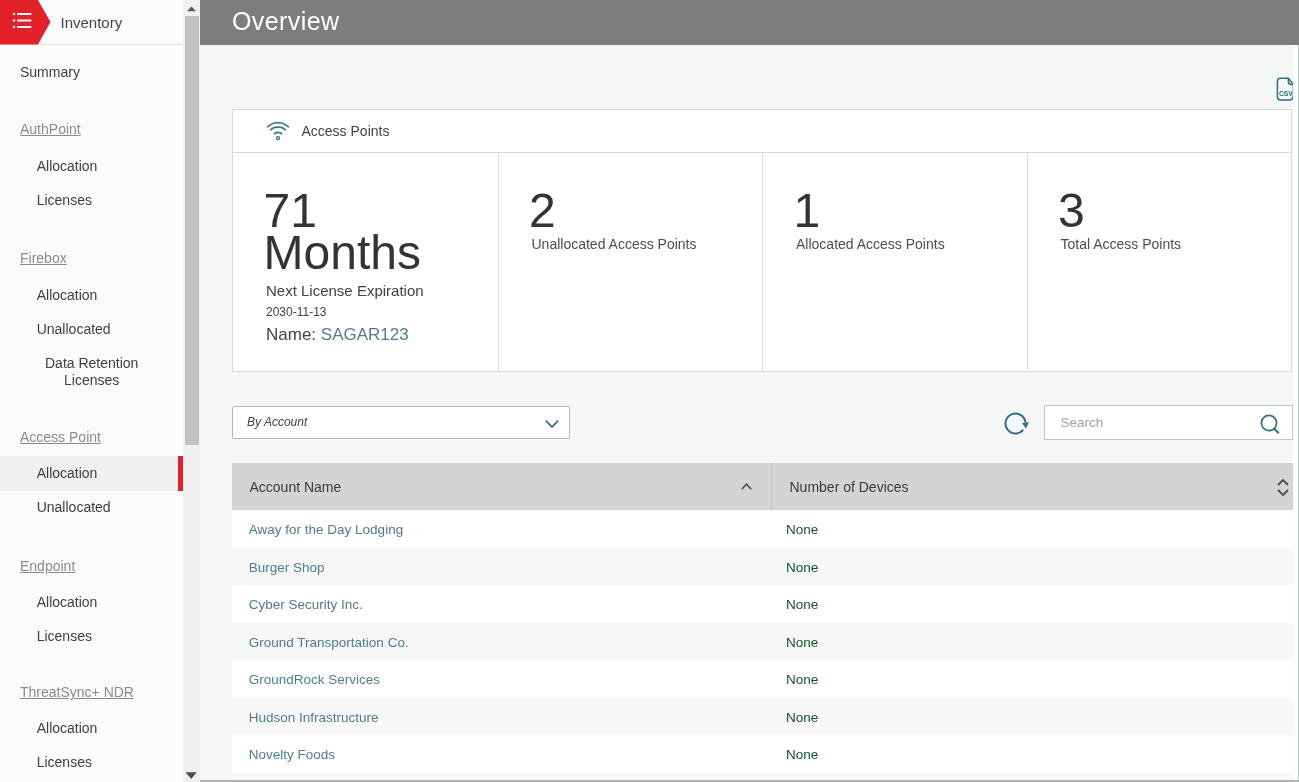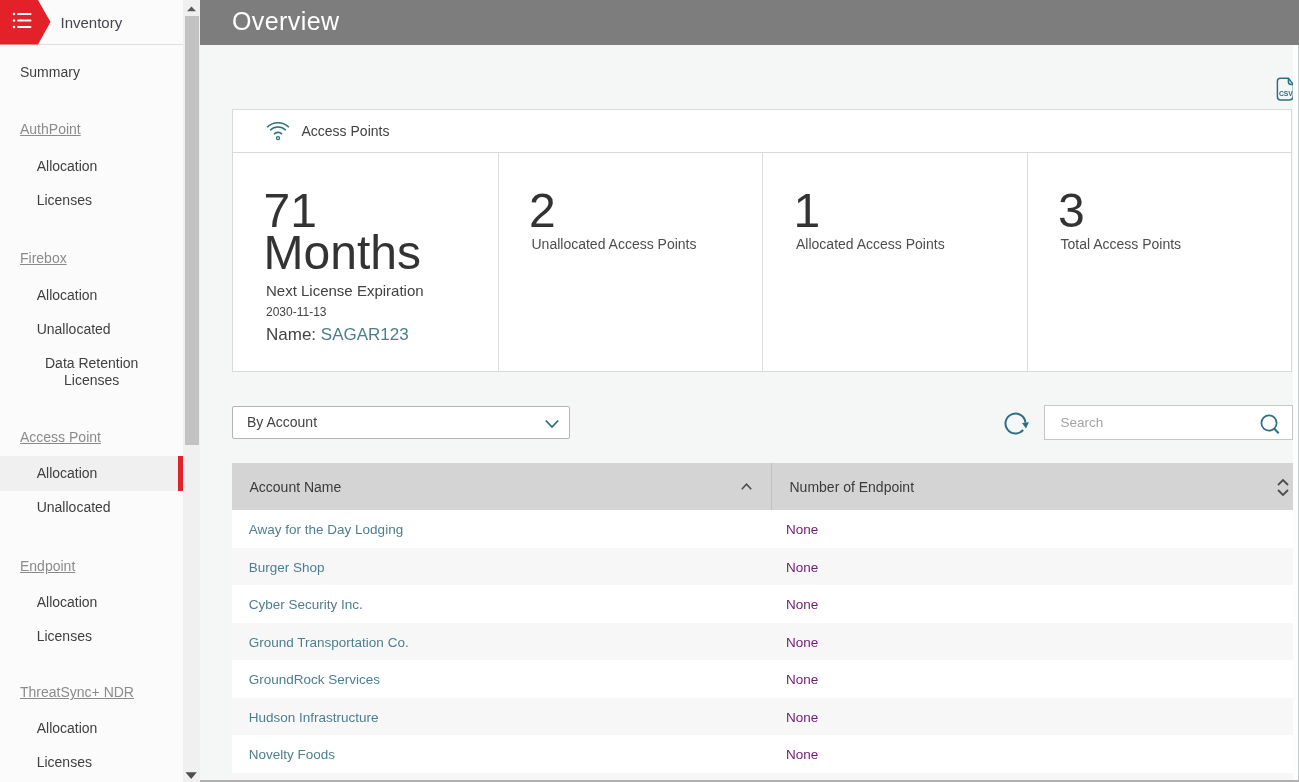--- a/index.html
+++ b/index.html
@@ -22,35 +22,35 @@
 .col1 { left:0; } .col2 { left:264.5px; } .col3 { left:529px; } .col4 { left:793.5px; }
 .bignum { position:absolute; left:30.5px; top:36.5px; font-size:48px; line-height:42px; color:#333333; }
 .statlbl { position:absolute; left:33px; top:83px; font-size:14px; color:#4e4e4e; }
 .sub1 { position:absolute; left:33px; top:174px; font-size:15px; color:#424242; }
 .sub2 { position:absolute; left:33px; top:196px; font-size:12px; color:#424242; }
 .sub3 { position:absolute; left:33px; top:216px; font-size:17px; color:#424242; }
 .sub3 a { color:#4d7e8f; text-decoration:none; }
 
 
 #select { position:absolute; left:232px; top:406px; width:337.5px; height:33px; background:#fff; border:1px solid #b5b5b5; border-radius:2px; }
-#select .t { position:absolute; left:14px; top:0; height:31px; line-height:31px; font-size:14px; color:#424242; }
+#select .t { position:absolute; left:14px; top:0; height:31px; line-height:31px; font-size:12px; color:#424242;font-style:italic; }
 #search { position:absolute; left:1044px; top:405px; width:249px; height:35px; background:#fff; border:1px solid #c6c6c6; }
 #search .ph { position:absolute; left:15.5px; top:0; height:33px; line-height:33px; font-size:13.5px; color:#a3a3a3; }
 
 
 #table { position:absolute; left:232px; top:462.5px; width:1060.5px; }
 #thead { position:relative; width:100%; height:47.5px; background:#d4d4d4;padding-left:29px; }
 #thead .c1 { position:absolute; left:17.5px; top:0; height:47.5px; line-height:49.5px; font-size:14px; color:#3b3b3b; }
 #thead .c2 { position:absolute; left:557.5px; top:0; height:47.5px; line-height:49.5px; font-size:14px; color:#3b3b3b; }
 #thead .div { position:absolute; left:539px; top:0; width:1px; height:47.5px; background:#c0c0c0; }
 .trow { position:relative; width:100%; height:37.5px; }
 .trow.odd { background:#ffffff; }
 .trow.even { background:#f7f7f7; }
 .trow .a { position:absolute; left:16.8px; top:0; height:37.5px; line-height:39px; font-size:13.5px; color:#4d7e8f; }
-.trow .n { position:absolute; left:554px; top:0; height:37.5px; line-height:39px; font-size:13.5px; color:#701a75; }
+.trow .n { position:absolute; left:554px; top:0; height:37.5px; line-height:39px; font-size:13.5px; color:#14532d; }
 
 
 #sidebar { position:absolute; left:0; top:0; width:200px; height:782px; background:#fbfbfb;text-align:center; }
 #sbhead { position:absolute; left:0; top:0; width:183px; height:45px; border-bottom:1px solid #e0e0e0; background:#fbfbfb; }
 #sbhead .t { position:absolute; left:60.5px; top:0; height:45px; line-height:46px; font-size:15px; color:#454552; }
 .nav { position:absolute; left:20px; height:34px; line-height:34px; font-size:14px; color:#8b8b8b;text-decoration:underline; }
 .navitem { position:absolute; left:36.7px; height:34px; line-height:34px; font-size:14px; color:#3f3f3f; }
 #selitem { position:absolute; left:0; top:456px; width:182.5px; height:35px; background:#f0f0f0; border-right:5px solid #e22128; }
 #selitem .t { position:absolute; left:36.7px; top:0; height:35px; line-height:35px; font-size:14px; color:#3f3f3f; }
 .wrapitem { position:absolute; left:36.7px; top:354.8px; width:110px; line-height:17px; font-size:14px; color:#3f3f3f; }
@@ -125,21 +125,21 @@
     <div class="ph">Search</div>
     <svg class="abs" style="left:214px;top:8px" width="22" height="22" viewBox="0 0 22 22">
       <circle cx="10" cy="9" r="7.6" fill="none" stroke="#2e6f80" stroke-width="1.7"></circle>
       <line x1="15.3" y1="14.8" x2="19.7" y2="19.2" stroke="#2e6f80" stroke-width="2"></line>
     </svg>
   </div>
 
   <div id="table">
     <div id="thead">
       <div class="c1">Account Name</div>
-      <div class="c2">Number of Endpoint</div>
+      <div class="c2">Number of Devices</div>
       <div class="div"></div>
       <svg class="abs" style="left:509px;top:20px" width="11" height="8" viewBox="0 0 11 8">
         <polyline points="0.8,6.2 5.5,1.2 10.2,6.2" fill="none" stroke="#4a4a4a" stroke-width="1.5"></polyline>
       </svg>
       <svg class="abs" style="left:1044.5px;top:15.5px" width="12" height="19" viewBox="0 0 12 19">
         <polyline points="1,7 6,2 11,7" fill="none" stroke="#4d4d4d" stroke-width="1.8"></polyline>
         <polyline points="1,12 6,17 11,12" fill="none" stroke="#4d4d4d" stroke-width="1.8"></polyline>
       </svg>
     </div>
     <div class="trow odd">

